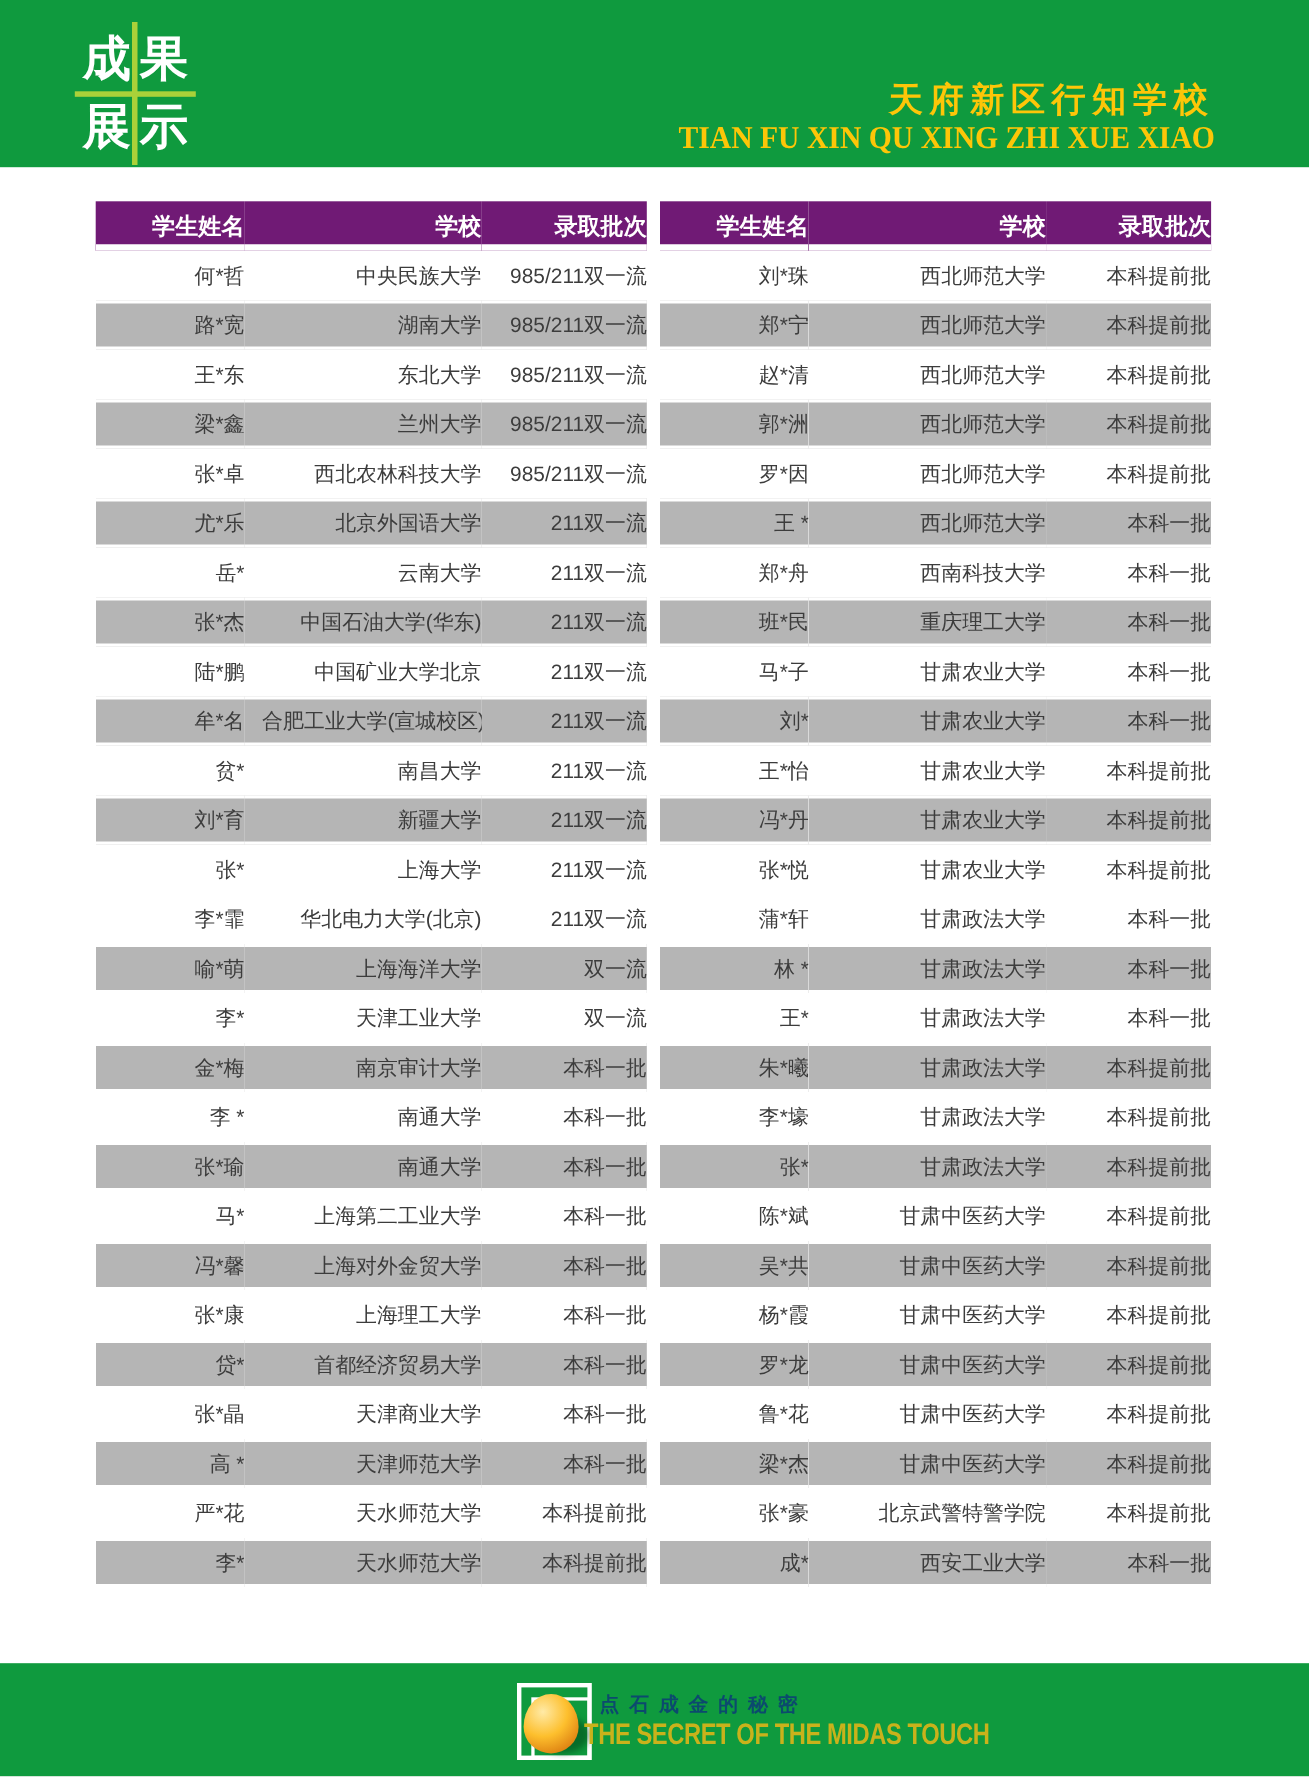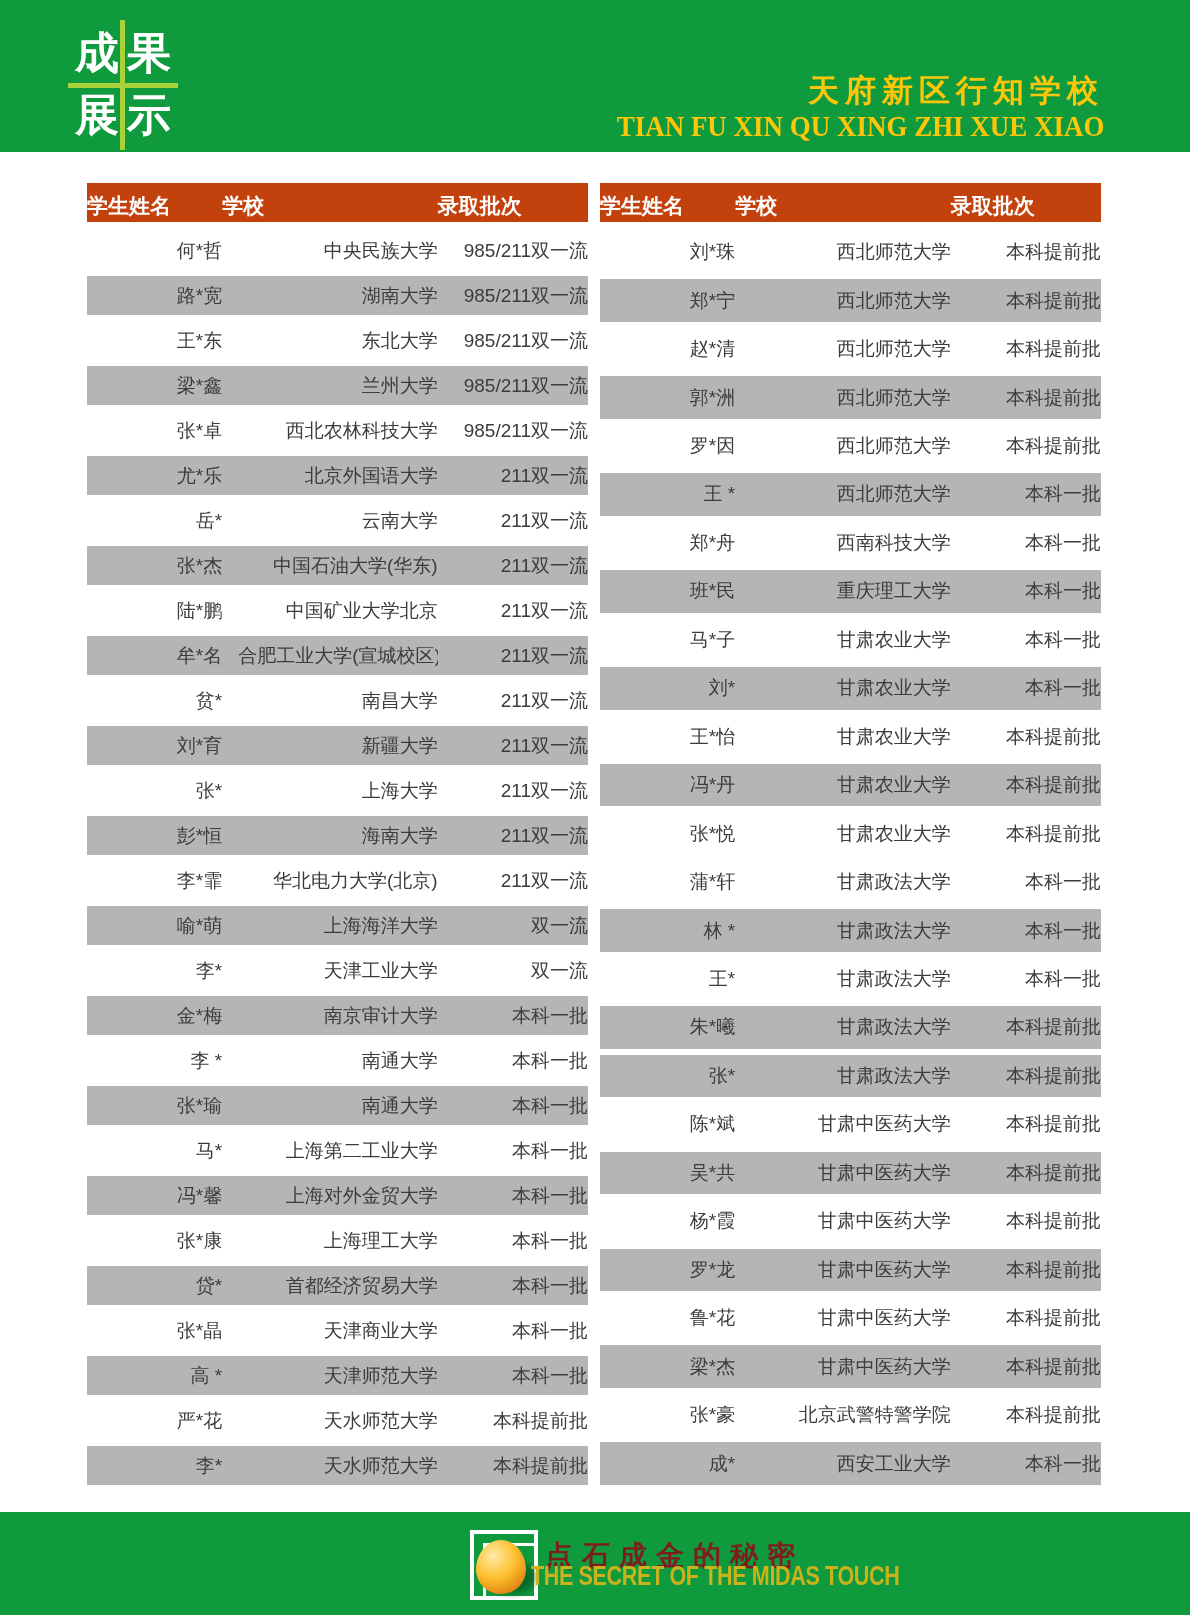--- a/index.html
+++ b/index.html
@@ -18,40 +18,40 @@
   .school-cn{position:absolute;right:86px;top:70px;font-size:31px;font-weight:bold;
              color:#fdc608;letter-spacing:6px;font-family:"Liberation Serif", serif;white-space:nowrap;}
   .school-en{position:absolute;right:86px;top:110px;font-size:29px;font-weight:bold;
              color:#fdc608;font-family:"Liberation Serif", serif;white-space:nowrap;
              transform:scaleX(.93);transform-origin:right center;letter-spacing:0px;}
 
   
   .tables-wrap{position:absolute;left:87px;top:183px;width:1014px;display:flex;gap:12px;}
   table.adm{border-collapse:collapse;width:501px;table-layout:fixed;}
   table.adm col.c-name{width:27%;} table.adm col.c-school{width:43%;} table.adm col.c-batch{width:30%;}
-  table.adm th{background:#c2410c;color:#ffffff;font-size:21px;font-weight:bold;height:45px;
-               text-align:left;padding:0;box-shadow:inset 0 -6px 0 #ffffff;}
+  table.adm th{background:#701a75;color:#ffffff;font-size:21px;font-weight:bold;height:45px;
+               text-align:right;padding:0;box-shadow:inset 0 -6px 0 #ffffff;}
   table.adm td{height:45px;font-size:19px;color:#3c3c3c;padding:0;white-space:nowrap;overflow:hidden;}
   table.adm td:nth-child(1){text-align:right;}
   table.adm td:nth-child(2){text-align:right;padding-left:16px;}
   table.adm td:nth-child(3){text-align:right;padding-left:10px;}
   table.adm tr.alt td{background:#b5b5b5;
         box-shadow:inset 0 3px 0 #ffffff, inset 0 -3px 0 #ffffff;}
 
   
   .footer-band{position:absolute;left:0;top:1512px;width:1190px;height:103px;background:#0f9a3e;}
   .egg-frame{position:absolute;left:470px;top:18px;width:60px;height:62px;border:4px solid #ffffff;}
   .egg-frame-inner{position:absolute;left:9px;top:9px;width:48px;height:50px;border:3px solid #ffffff;}
   .egg-shadow{position:absolute;left:12px;top:26px;width:50px;height:34px;border-radius:50%;
               background:rgba(0,70,25,.55);filter:blur(3px);}
   .egg{position:absolute;left:2px;top:6px;width:50px;height:54px;
        border-radius:50% 50% 50% 50% / 55% 55% 45% 45%;
        background:radial-gradient(circle at 35% 30%, #ffeaa6 0%, #fdbf2d 45%, #e08614 78%, #a85c0a 100%);}
-  .slogan-cn{position:absolute;left:545px;top:1537px;font-size:28px;font-weight:bold;
-             color:#7f1d1d;letter-spacing:9px;font-family:"Liberation Serif", serif;white-space:nowrap;}
+  .slogan-cn{position:absolute;left:545px;top:1537px;font-size:18px;font-weight:bold;
+             color:#0c4a6e;letter-spacing:9px;font-family:"Liberation Serif", serif;white-space:nowrap;}
   .slogan-en{position:absolute;left:531px;top:1561px;font-size:27px;font-weight:bold;
              color:#c9b21b;white-space:nowrap;transform:scaleX(.80);transform-origin:left center;
              letter-spacing:-.5px;}
 </style>
 </head>
 <body>
 
 <div class="page">
 
   <div class="header-band">
@@ -140,25 +140,20 @@
           <tr class="alt">
             <td>刘*育</td>
             <td>新疆大学</td>
             <td>211双一流</td>
           </tr>
           <tr>
             <td>张*</td>
             <td>上海大学</td>
             <td>211双一流</td>
           </tr>
-          <tr class="alt">
-            <td>彭*恒</td>
-            <td>海南大学</td>
-            <td>211双一流</td>
-          </tr>
           <tr>
             <td>李*霏</td>
             <td>华北电力大学(北京)</td>
             <td>211双一流</td>
           </tr>
           <tr class="alt">
             <td>喻*萌</td>
             <td>上海海洋大学</td>
             <td>双一流</td>
           </tr>
@@ -317,20 +312,25 @@
           <tr>
             <td>王*</td>
             <td>甘肃政法大学</td>
             <td>本科一批</td>
           </tr>
           <tr class="alt">
             <td>朱*曦</td>
             <td>甘肃政法大学</td>
             <td>本科提前批</td>
           </tr>
+          <tr>
+            <td>李*壕</td>
+            <td>甘肃政法大学</td>
+            <td>本科提前批</td>
+          </tr>
           <tr class="alt">
             <td>张*</td>
             <td>甘肃政法大学</td>
             <td>本科提前批</td>
           </tr>
           <tr>
             <td>陈*斌</td>
             <td>甘肃中医药大学</td>
             <td>本科提前批</td>
           </tr>

